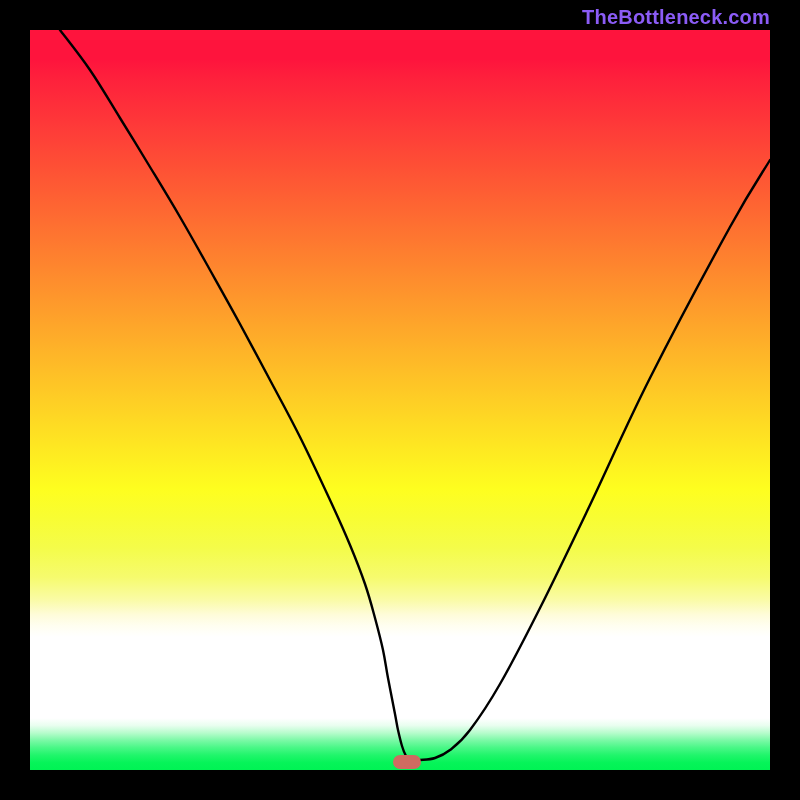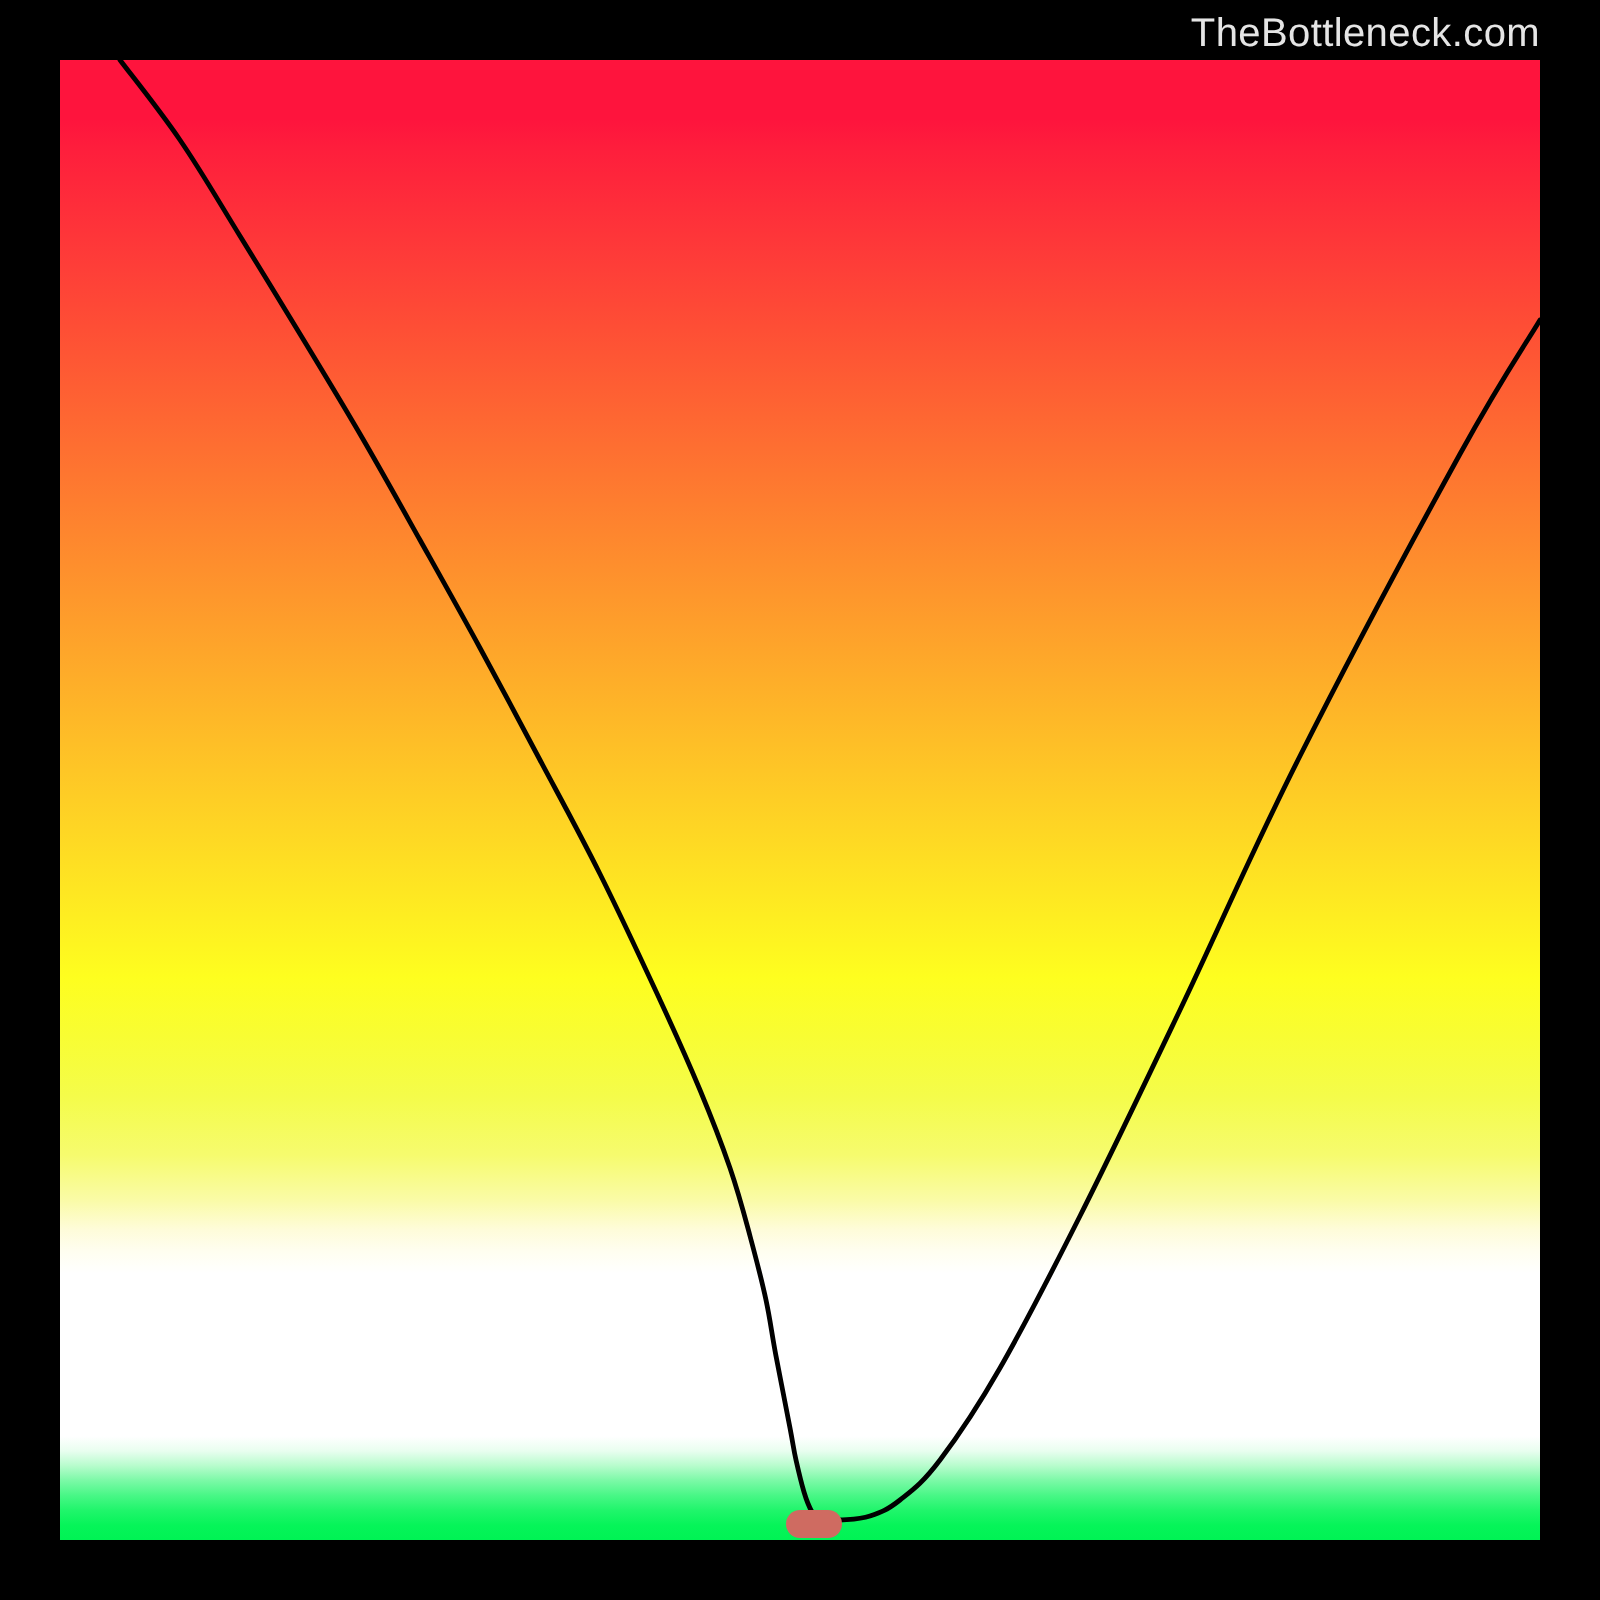--- a/index.html
+++ b/index.html
@@ -51,22 +51,22 @@
       #06f459 99%,
       #00f354 100%
     );
   }
   .watermark {
     position: absolute;
     right: 30px;
     top: 6px;
     font-family: Arial, Helvetica, sans-serif;
     font-size: 20px;
-    font-weight: 400;
-    color: #e5e5e5;
+    font-weight: 700;
+    color: #8b5cf6;
     letter-spacing: 0.2px;
   }
   .curve-svg {
     position: absolute;
     left: 30px;
     top: 30px;
     width: 740px;
     height: 740px;
     overflow: visible;
   }

